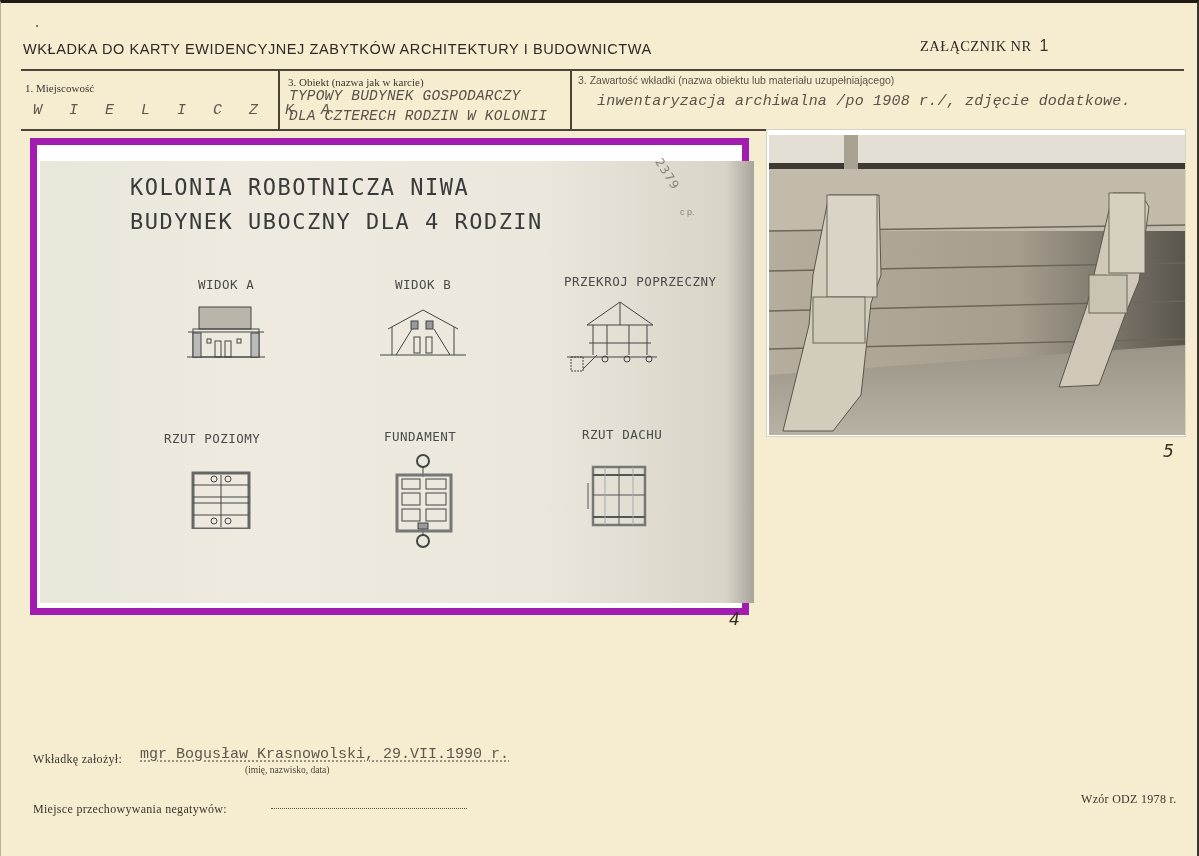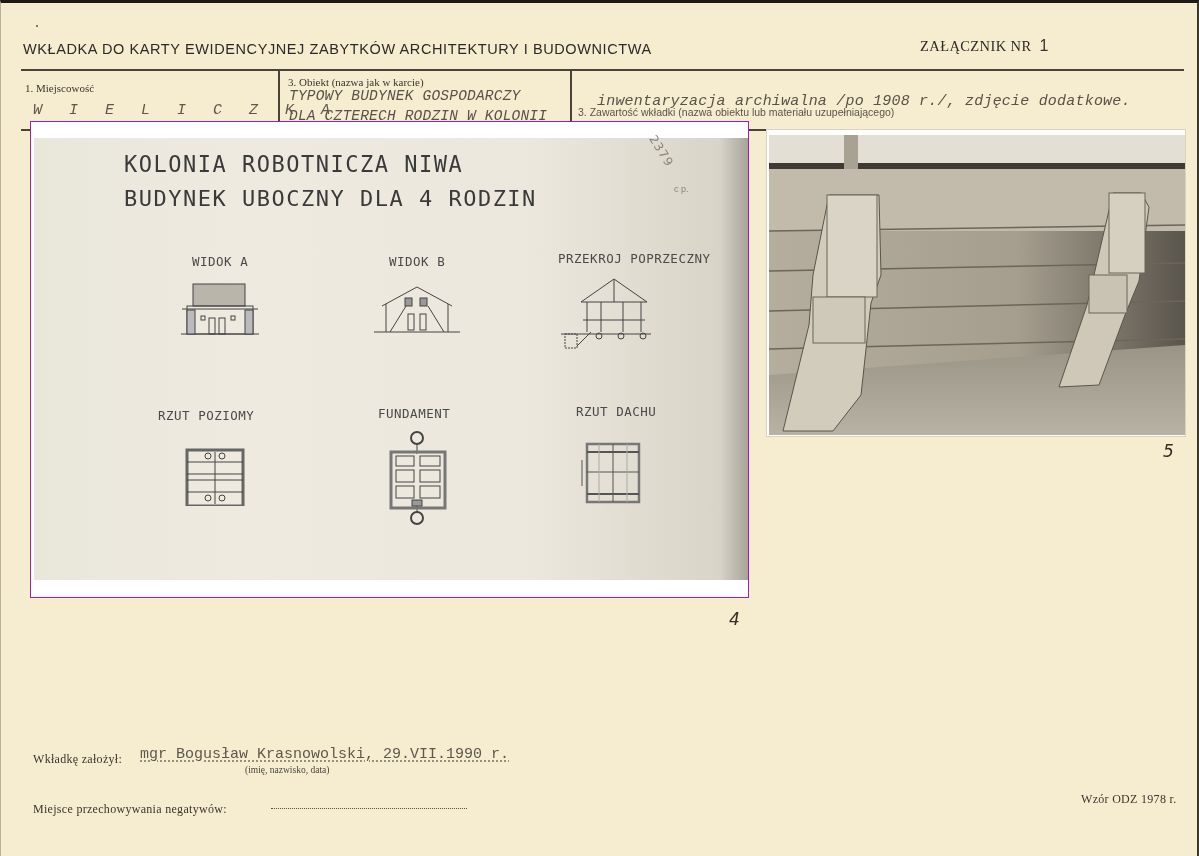--- a/index.html
+++ b/index.html
@@ -28,33 +28,33 @@
     font-family: "Liberation Serif", serif; font-size: 14.5px; letter-spacing: 0.4px; color: #2d2a26;
   }
   .annex .num { font-family: "Liberation Sans", sans-serif; font-size: 16px; color: #3d352e; margin-left: 4px; }
 
   .rule { position: absolute; height: 2px; background: #4a4438; }
   .vrule { position: absolute; width: 2px; background: #4a4438; }
 
   .field-label {
     position: absolute; font-family: "Liberation Serif", serif; font-size: 11px; color: #3a352e;
   }
-  .field-label.sans { font-family: "Liberation Sans", sans-serif; font-size: 10.5px; color: #5a544a; margin-top: 32px; }
+  .field-label.sans { font-family: "Liberation Sans", sans-serif; font-size: 10.5px; color: #5a544a; }
   .typed {
     position: absolute; font-family: "Liberation Mono", monospace; color: #5e574d; font-style: italic;
   }
   .typed.place { left: 32px; top: 99px; font-size: 15px; letter-spacing: 9px; }
   .typed.obj1 { left: 288px; top: 85px; font-size: 14.5px; letter-spacing: 0.2px; color: #5a5248; }
   .typed.obj2 { left: 288px; top: 105px; font-size: 14.5px; letter-spacing: 0.2px; color: #5a5248; }
   .typed.content { left: 596px; top: 90px; font-size: 15px; letter-spacing: 0.2px; color: #5a5248; }
 
   
   .photo-left {
-    position: absolute; left: 29px; top: 118px; width: 719px; height: 477px;
-    background: #ffffff; border: 1px solid #a21caf; padding-left: 36px;
+    position: absolute; left: 29px; top: 135px; width: 719px; height: 477px;
+    background: #ffffff; border: 7px solid #a21caf; padding-left: 36px;
   }
   .photo-left .print {
     position: absolute; left: 3px; top: 16px; width: 714px; height: 442px;
     background: linear-gradient(90deg, #e9e6da 0%, #eeeae0 30%, #ebe7dc 70%, #d8d4c8 96%, #a8a49a 100%);
   }
   .dr-title {
     position: absolute; font-family: "DejaVu Sans Mono", monospace; color: #3a3a3a;
     letter-spacing: 1.5px; font-weight: normal;
   }
   .dr-title.t1 { left: 90px; top: 14px; font-size: 22px; transform: scaleY(1.05); }

